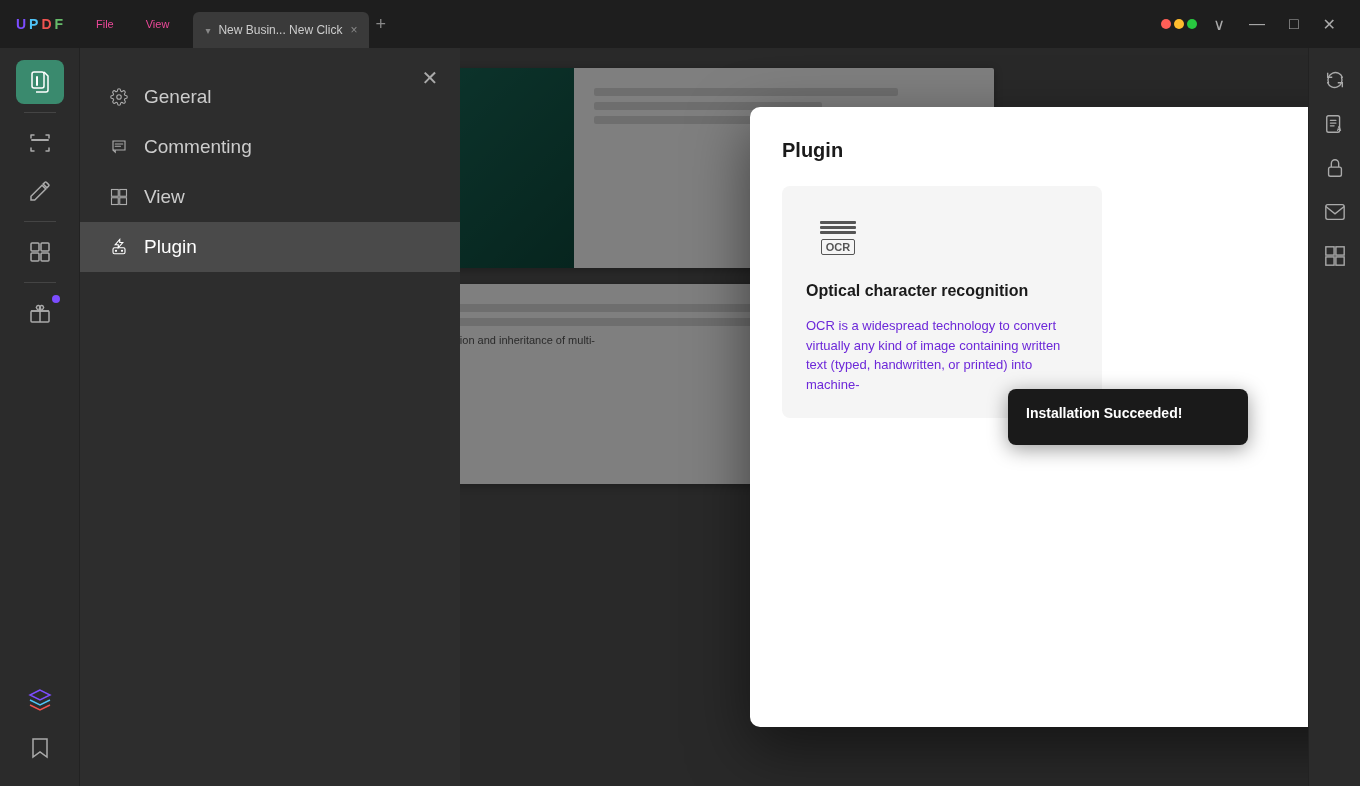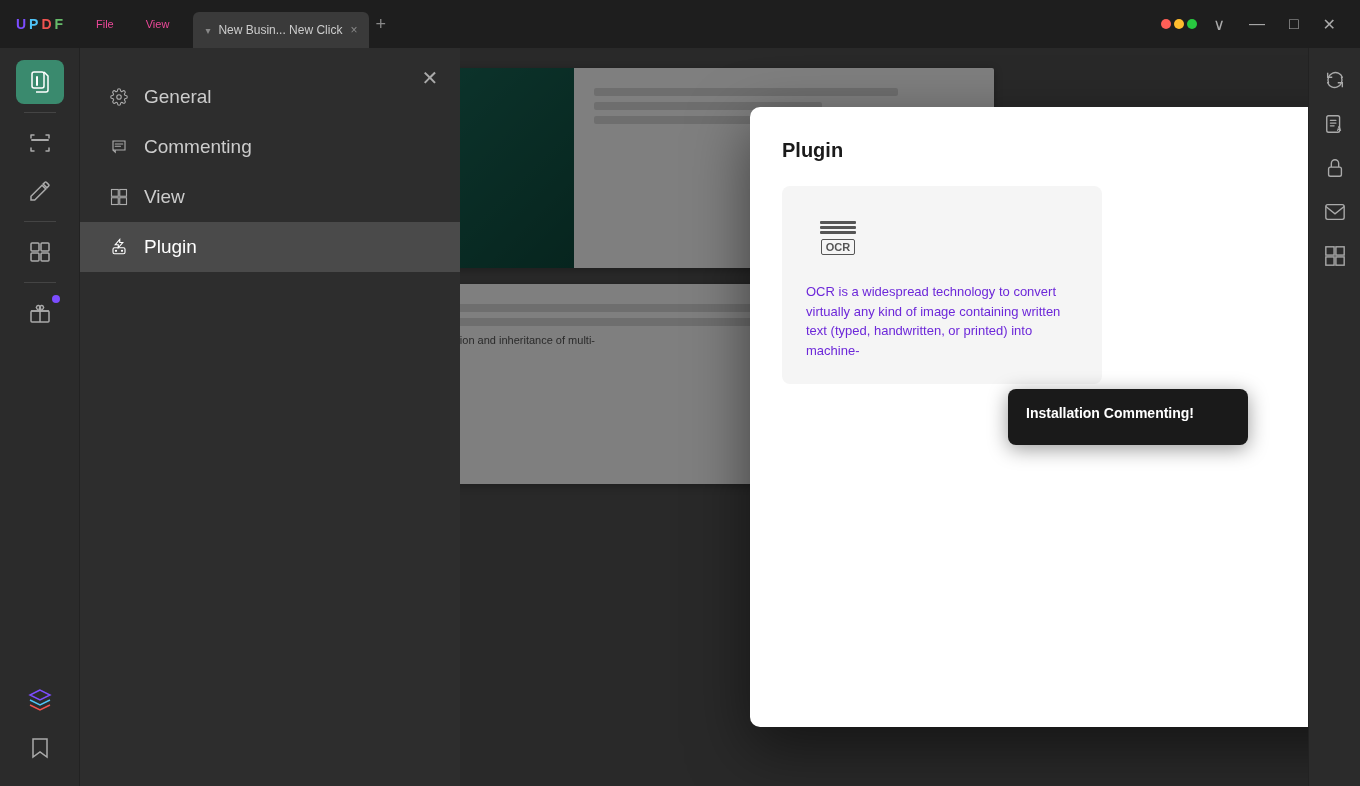--- a/index.html
+++ b/index.html
@@ -630,21 +630,22 @@
 
       <div class="plugin-card">
         <div class="ocr-icon">
           <div class="ocr-lines">
             <div class="ocr-line ocr-line-1"></div>
             <div class="ocr-line ocr-line-2"></div>
             <div class="ocr-line ocr-line-3"></div>
           </div>
           <div class="ocr-label">OCR</div>
         </div>
+        <div class="plugin-card-title">Optical character recognition</div>
         <div class="plugin-card-desc">OCR is a widespread technology to convert virtually any kind of image containing written text (typed, handwritten, or printed) into machine-</div>
       </div>
     </div>
 
     <div class="installation-tooltip" style="position: absolute; right: 60px; top: 50%; transform: translateY(-50%);">
-      <div class="tooltip-title">Installation Commenting!</div>
+      <div class="tooltip-title">Installation Succeeded!</div>
     </div>
   </div>
 </div>
 
 </body></html>

